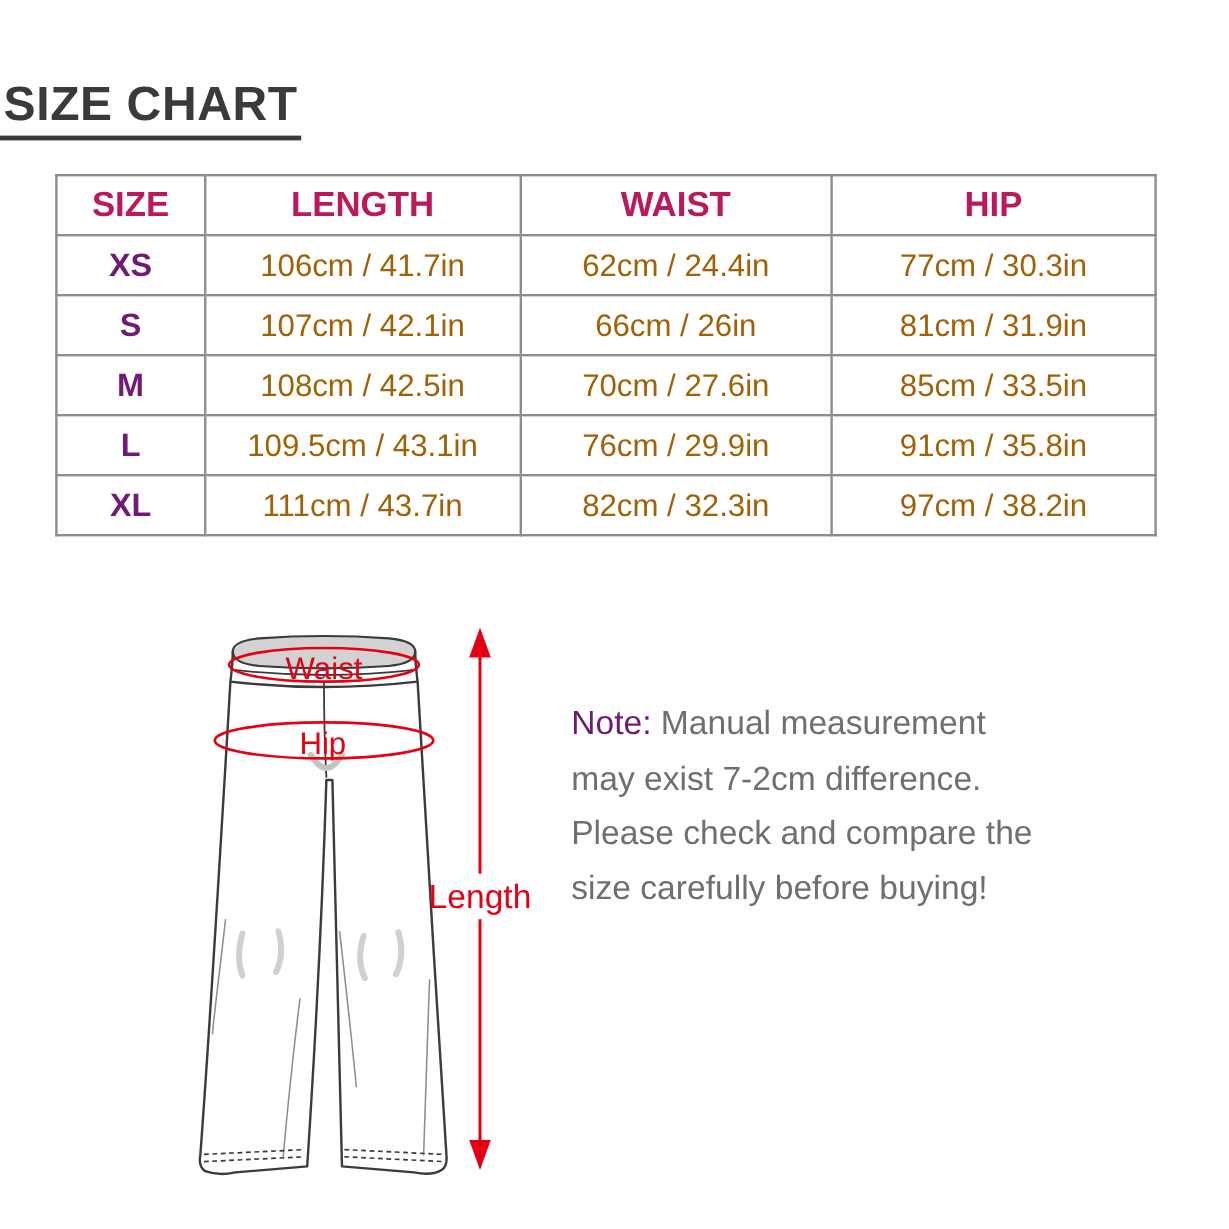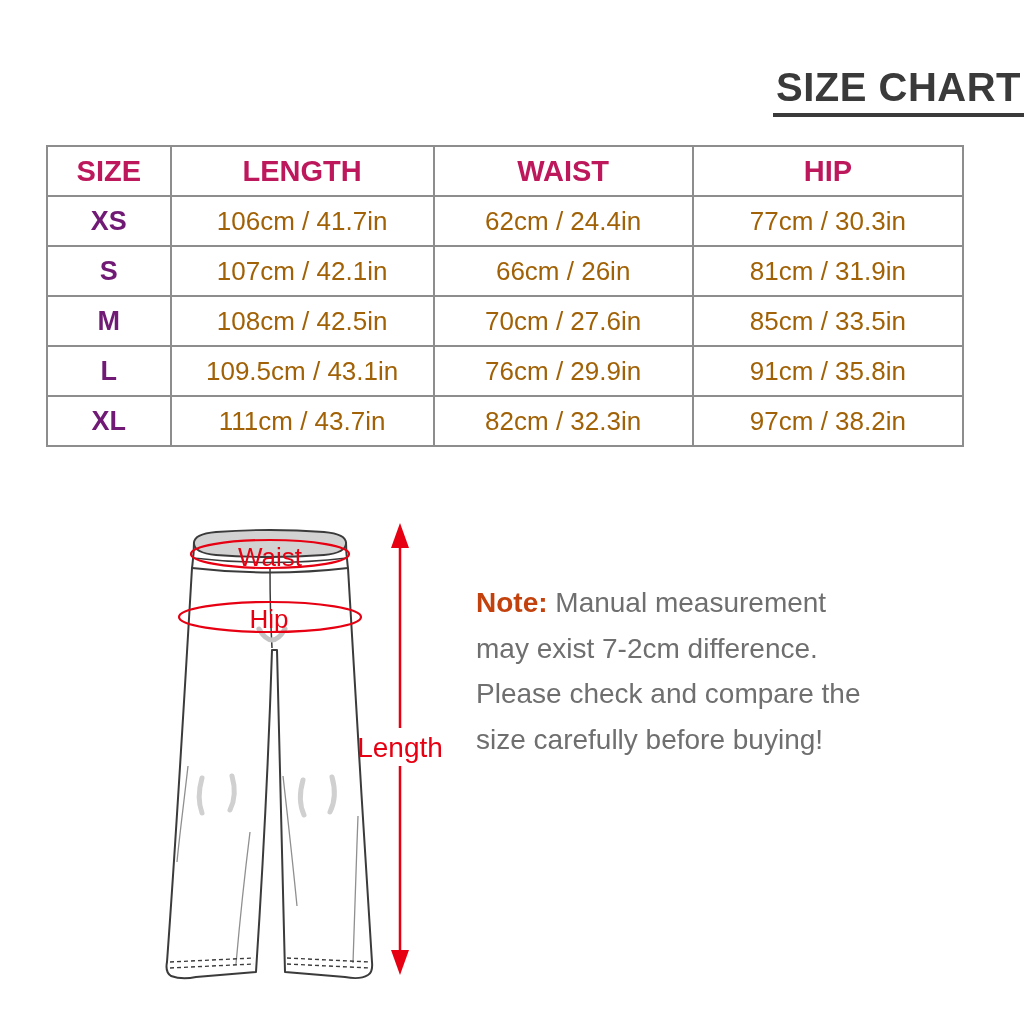--- a/index.html
+++ b/index.html
@@ -10,21 +10,21 @@
     height: 1024px;
     background: #ffffff;
     font-family: "Liberation Sans", sans-serif;
     overflow: hidden;
   }
   .title-wrap {
     position: absolute;
     top: 66px;
     left: 0;
     width: 100%;
-    text-align: right;
+    text-align: left;
   }
   .title {
     display: inline-block;
     font-size: 40px;
     font-weight: bold;
     color: #3a3a3a;
     letter-spacing: 0.5px;
     padding: 0 3px 5px 3px;
     border-bottom: 4px solid #3a3a3a;
     line-height: 42px;
@@ -74,22 +74,22 @@
   .note {
     position: absolute;
     left: 476px;
     top: 580px;
     width: 404px;
     font-size: 28px;
     line-height: 45.5px;
     color: #6f6f6f;
   }
   .note .note-label {
-    font-weight: bold;
-    color: #c2410c;
+    font-weight: normal;
+    color: #701a75;
   }
 </style>
 </head>
 <body>
 
 <div class="page">
 
   <div class="title-wrap">
     <span class="title">SIZE CHART</span>
   </div>

